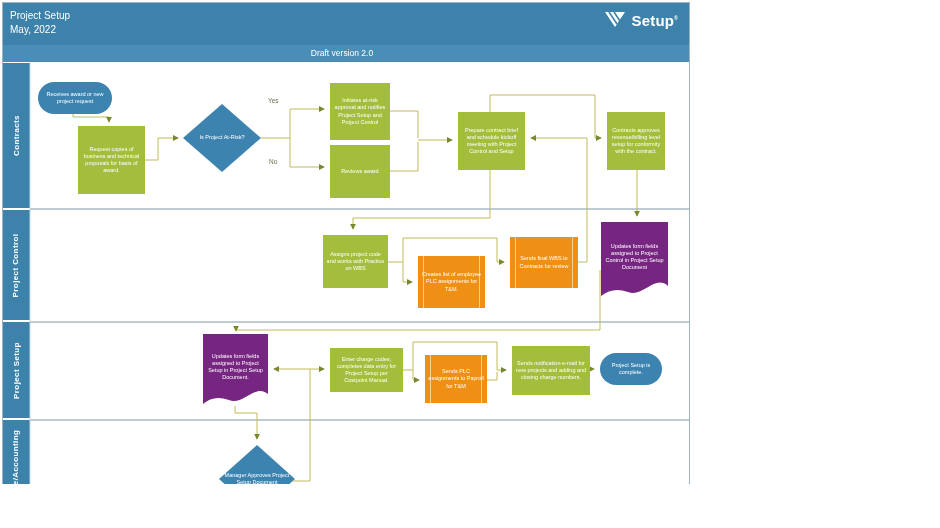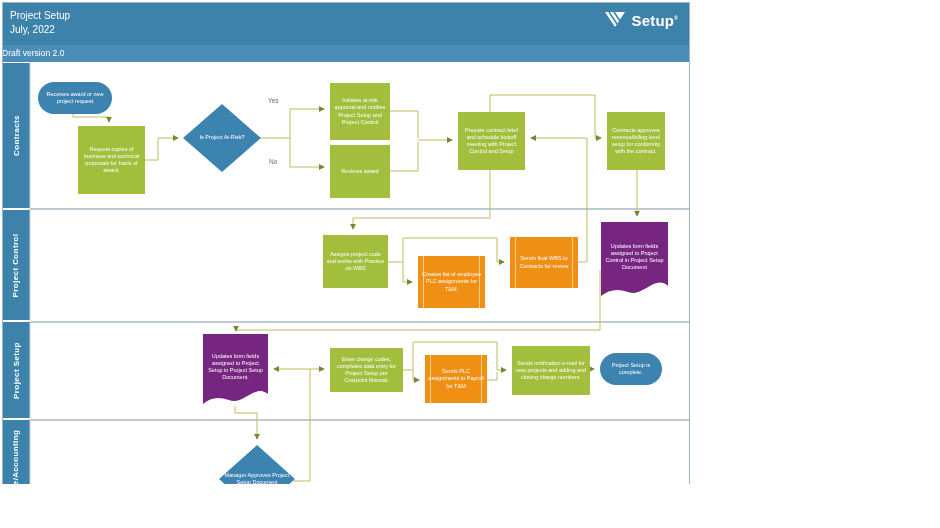--- a/index.html
+++ b/index.html
@@ -5,21 +5,21 @@
   html,body{margin:0;padding:0;background:#fff;}
   #page{position:relative;width:940px;height:484px;background:#ffffff;overflow:hidden;
         font-family:"Liberation Sans", sans-serif;}
   
   #titlebar{position:absolute;left:2px;top:2px;width:688px;height:43px;background:#3c82ab;}
   #titleblock{position:absolute;left:8px;top:7px;color:#fff;font-size:10px;line-height:1.35;}
   #logo{position:absolute;right:12px;top:10px;display:flex;align-items:center;gap:5px;color:#fff;}
   #logo .brand{font-size:15px;font-weight:bold;letter-spacing:.2px;}
   #logo sup{font-size:5px;vertical-align:super;}
   #band{position:absolute;left:2px;top:45px;width:688px;height:17px;background:#4a8db6;
-        color:#fff;font-size:8.5px;line-height:17px;text-align:left;padding-right:8px;box-sizing:border-box;}
+        color:#fff;font-size:8.5px;line-height:17px;text-align:center;padding-right:8px;box-sizing:border-box;}
   
   .lane-tab{position:absolute;left:2px;width:28px;background:#3c82ab;display:flex;
             align-items:center;justify-content:center;}
   .lane-tab span{transform:rotate(-90deg);white-space:nowrap;color:#fff;font-size:8px;
                  font-weight:600;letter-spacing:.4px;}
   
   #canvas{position:absolute;left:30px;top:62px;width:660px;height:462px;background:#fff;}
   svg.overlay{position:absolute;left:0;top:0;width:940px;height:528px;pointer-events:none;}
   
   .node{position:absolute;display:flex;align-items:center;justify-content:center;text-align:center;
@@ -36,21 +36,21 @@
   #bottom-bar{position:absolute;left:0;top:520px;width:62px;height:8px;background:#16233c;}
 </style>
 </head>
 <body>
 
 <div id="page">
 
   <div id="titlebar">
     <div id="titleblock">
       <div>Project Setup</div>
-      <div>July, 2022</div>
+      <div>May, 2022</div>
     </div>
     <div id="logo">
       <svg width="22" height="17" viewBox="0 0 22 17">
         <polygon points="1,0 21,0 11,15" fill="#ffffff"></polygon>
         <line x1="5" y1="0" x2="13" y2="12" stroke="#3c82ab" stroke-width="1.6"></line>
         <line x1="10" y1="0" x2="16" y2="9" stroke="#3c82ab" stroke-width="1.6"></line>
       </svg>
       <span class="brand"><span>Setup</span><sup>®</sup></span>
     </div>
   </div>

